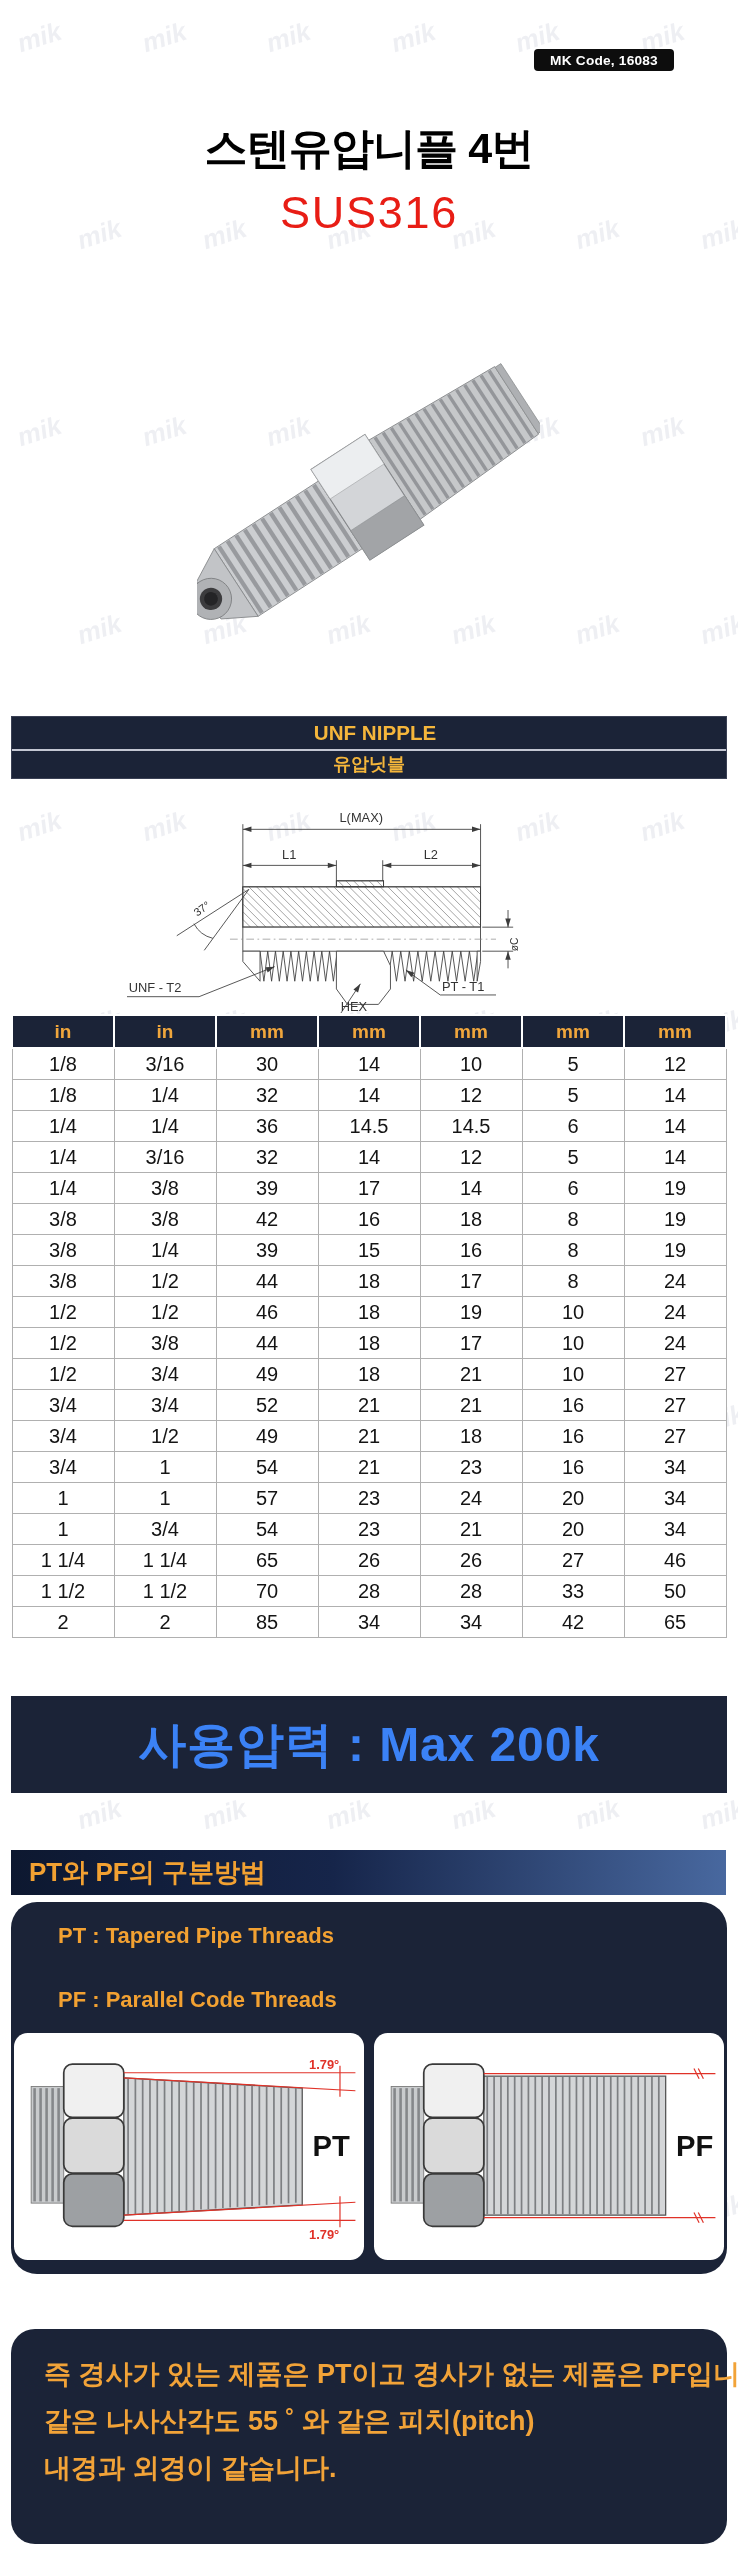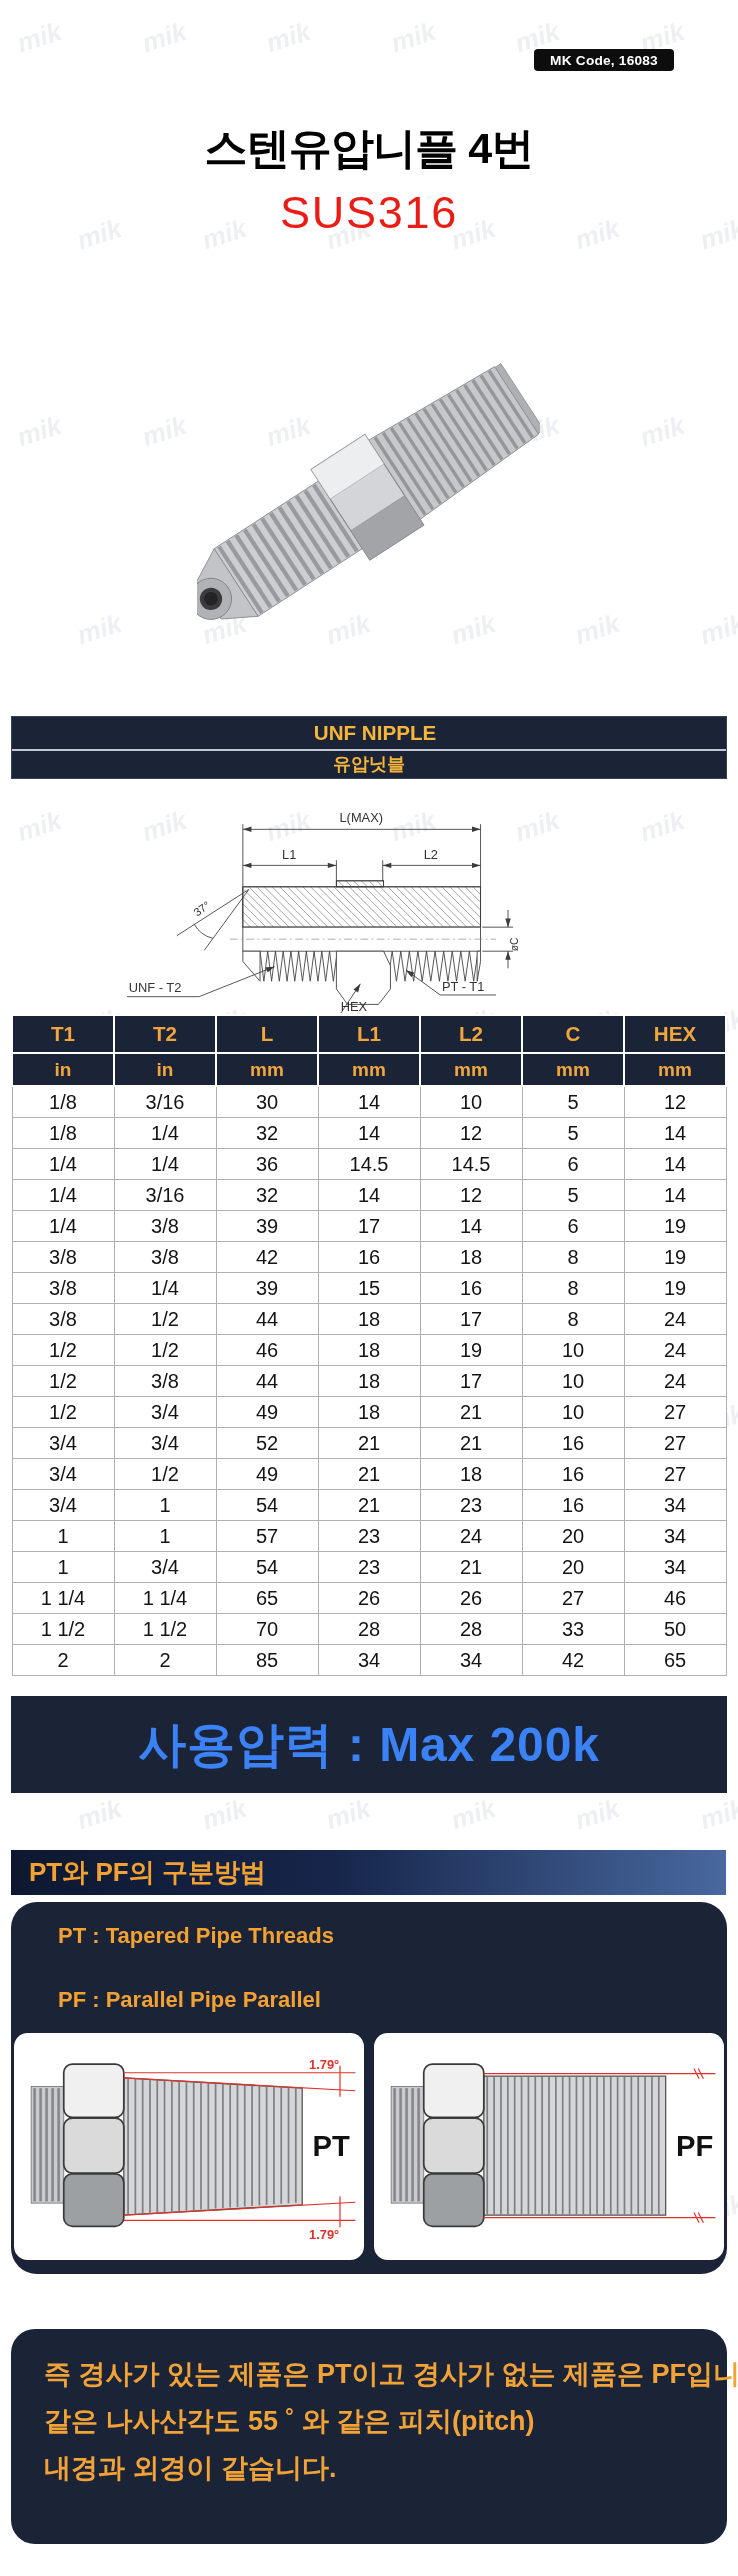--- a/index.html
+++ b/index.html
@@ -317,29 +317,20 @@
       <text x="150" y="216">UNF - T2</text>
       <text x="515" y="214">PT - T1</text>
       <text x="397" y="238">HEX</text>
     </g>
   </svg>
 
   <div class="layer spec-wrap">
     <table class="spec">
       <thead>
         <tr>
-          <th>T1</th>
-          <th>T2</th>
-          <th>L</th>
-          <th>L1</th>
-          <th>L2</th>
-          <th>C</th>
-          <th>HEX</th>
-        </tr>
-        <tr>
           <th class="unit">in</th>
           <th class="unit">in</th>
           <th class="unit">mm</th>
           <th class="unit">mm</th>
           <th class="unit">mm</th>
           <th class="unit">mm</th>
           <th class="unit">mm</th>
         </tr>
       </thead>
       <tbody id="spec-body">
@@ -519,21 +510,21 @@
   </div>
 
   <div class="layer pressure">
     <span>사용압력 : Max 200k</span>
   </div>
 
   <div class="layer ptpf-title">PT와 PF의 구분방법</div>
 
   <div class="layer ptpf-box">
     <div class="ptpf-line pt-line">PT : Tapered Pipe Threads</div>
-    <div class="ptpf-line pf-line">PF : Parallel Pipe Parallel</div>
+    <div class="ptpf-line pf-line">PF : Parallel Code Threads</div>
 
     <div class="panel panel-pt">
       <svg width="350" height="227" viewBox="0 0 408 264">
         <rect x="20" y="62" width="38" height="136" fill="#c9cbcd" stroke="#777" stroke-width="1"></rect>
         <g id="pt-collar">
             <line x1="24" y1="64" x2="24" y2="196" stroke="#85878a" stroke-width="3"></line>
             <line x1="31" y1="64" x2="31" y2="196" stroke="#85878a" stroke-width="3"></line>
             <line x1="38" y1="64" x2="38" y2="196" stroke="#85878a" stroke-width="3"></line>
             <line x1="45" y1="64" x2="45" y2="196" stroke="#85878a" stroke-width="3"></line>
             <line x1="52" y1="64" x2="52" y2="196" stroke="#85878a" stroke-width="3"></line>

